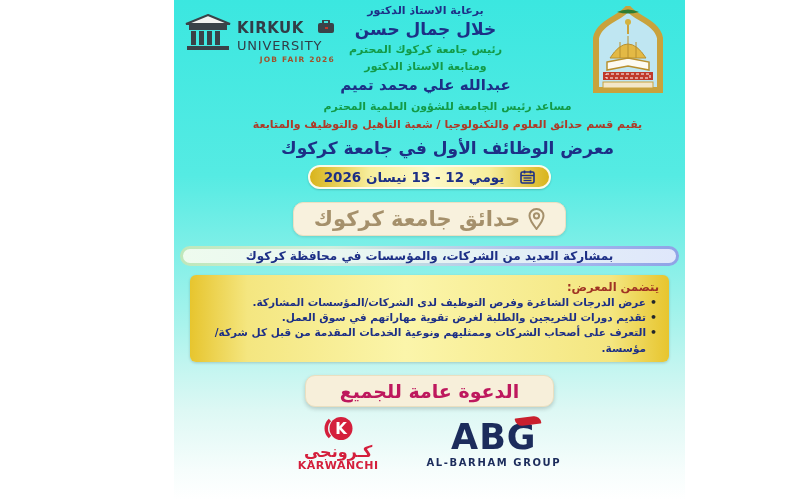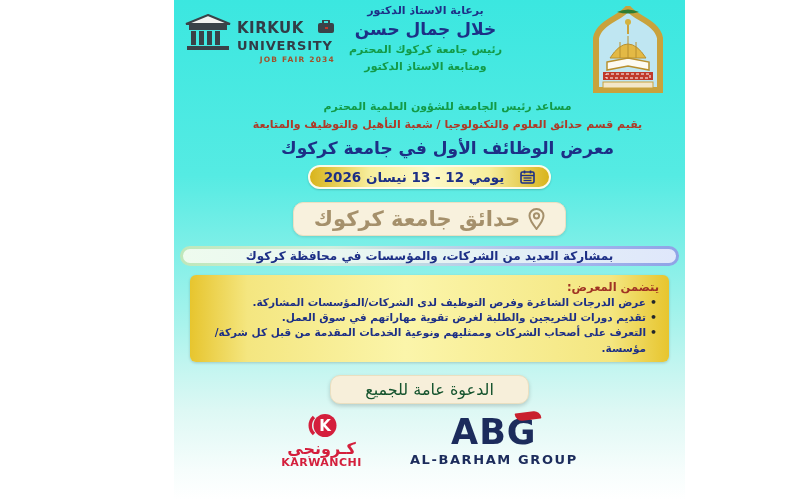--- a/index.html
+++ b/index.html
@@ -9,21 +9,21 @@
   .poster {
     position:absolute; left:174px; top:0; width:511px; height:500px;
     background:linear-gradient(180deg,#3be7e0 0%,#55ebe3 35%,#a9f3ec 65%,#ddf8f4 82%,#f6fdfc 94%,#ffffff 100%);
     overflow:hidden;
   }
   .header { position:relative; height:100px; }
   .uni-logo { position:absolute; left:10px; top:14px; display:flex; align-items:flex-start; gap:5px; }
   .uni-logo .wordmark { display:flex; flex-direction:column; line-height:1; padding-top:6px; }
   .uni-logo .row1 { display:flex; align-items:center; gap:13px; }
   .uni-logo .kirkuk { font-size:15px; font-weight:bold; color:#323c46; letter-spacing:.5px; }
-  .uni-logo .university { font-size:13px; font-weight:bold; color:#323c46; letter-spacing:.8px; margin-top:2px; }
+  .uni-logo .university { font-size:13px; font-weight:normal; color:#323c46; letter-spacing:.8px; margin-top:2px; }
   .uni-logo .jobfair { font-size:7.5px; font-weight:bold; color:#a0522d; letter-spacing:1.2px; margin-top:4px; align-self:flex-end; }
   .emblem { position:absolute; right:16px; top:6px; }
   .hdr-center { position:absolute; left:0; right:8px; top:4px; text-align:center; direction:rtl; }
   .t-navy { color:#1d2f86; }
   .t-green { color:#139a47; }
   .t-red { color:#ae3a28; }
   .lbl-sm { font-size:11px; font-weight:bold; }
   .name-lg { font-size:17px; font-weight:bold; margin-top:2px; }
   .name-md { font-size:15px; font-weight:bold; margin-top:3px; }
   .line { text-align:center; direction:rtl;margin-left:36px; }
@@ -65,30 +65,30 @@
     color:#1d2f86; line-height:1.45;
   }
   .includes-box li::before {
     content:"•"; position:absolute; right:2px; top:0; color:#22252b; font-size:11px;
   }
   .invite-badge {
     margin:13px auto 0; width:max-content;
     background:#f7efda; border:1px solid #eadfc0; border-radius:10px;
     padding:4px 34px; box-shadow:0 2px 4px rgba(0,0,0,.18); direction:rtl;
   }
-  .invite-badge span { font-size:16px; font-weight:normal; color:#14532d; }
+  .invite-badge span { font-size:19px; font-weight:bold; color:#be185d; }
   .sponsors { margin-top:8px; display:flex; justify-content:center; align-items:center; gap:48px; }
   .karwanchi { display:flex; flex-direction:column; align-items:center; line-height:1.1; }
   .karwanchi .ar { font-size:16px; font-weight:bold; color:#d41f3c; direction:rtl; margin-top:1px; }
   .karwanchi .en { font-size:11px; font-weight:bold; color:#d41f3c; letter-spacing:.5px; }
   .abg { display:flex; flex-direction:column; align-items:center; line-height:1; }
   .abg .abbr { position:relative; font-size:35px; font-weight:bold; color:#1c2c5c; letter-spacing:1px; }
   .abg .swoosh { position:absolute; top:-3px; right:-4px; width:26px; height:8px;
     background:#c9202e; border-radius:1px 8px 1px 8px; transform:rotate(-7deg); }
-  .abg .full { font-size:13px; font-weight:bold; color:#1c2c5c; letter-spacing:1.6px; margin-top:3px; }
+  .abg .full { font-size:10px; font-weight:bold; color:#1c2c5c; letter-spacing:1.6px; margin-top:3px; }
 </style>
 </head>
 <body>
 
 <div class="canvas">
   <div class="poster">
 
     <div class="header">
 
       <div class="uni-logo">
@@ -108,29 +108,30 @@
             <span class="kirkuk">KIRKUK</span>
             <span>
               <svg width="18" height="14" viewBox="0 0 18 14">
                 <rect x="6" y="0" width="6" height="4" rx="1" fill="none" stroke="#3a4248" stroke-width="2"></rect>
                 <rect x="1" y="3" width="16" height="10" rx="2" fill="#3a4248"></rect>
                 <rect x="8" y="7" width="3" height="2" fill="#c0392b"></rect>
               </svg>
             </span>
           </span>
           <span class="university">UNIVERSITY</span>
-          <span class="jobfair">JOB FAIR 2034</span>
+          <span class="jobfair">JOB FAIR 2026</span>
         </span>
       </div>
 
       <div class="hdr-center">
         <div class="lbl-sm t-navy">برعاية الاستاذ الدكتور</div>
         <div class="name-lg t-navy">خلال جمال حسن</div>
         <div class="lbl-sm t-green" style="margin-top:4px;">رئيس جامعة كركوك المحترم</div>
         <div class="lbl-sm t-green" style="margin-top:4px;text-align:center;">ومتابعة الاستاذ الدكتور</div>
+        <div class="name-md t-navy">عبدالله علي محمد تميم</div>
       </div>
 
       <div class="emblem">
         <svg width="82" height="88" viewBox="0 0 82 88">
           <path d="M41 2 C 34 12, 12 16, 9 32 L 9 84 L 73 84 L 73 32 C 70 16, 48 12, 41 2 Z" fill="#bfe6f2" stroke="#c9a23c" stroke-width="6"></path>
           <path d="M30 6 Q 41 1 52 6 Q 41 9 30 6" fill="#2e7d32"></path>
           <line x1="41" y1="18" x2="41" y2="28" stroke="#c9a23c" stroke-width="2"></line>
           <circle cx="41" cy="16" r="3" fill="#d4b23f"></circle>
           <path d="M23 52 Q 41 24 59 52 Z" fill="#e3b945" stroke="#b8902e" stroke-width="1"></path>
           <line x1="41" y1="30" x2="41" y2="52" stroke="#b8902e" stroke-width="1"></line>

